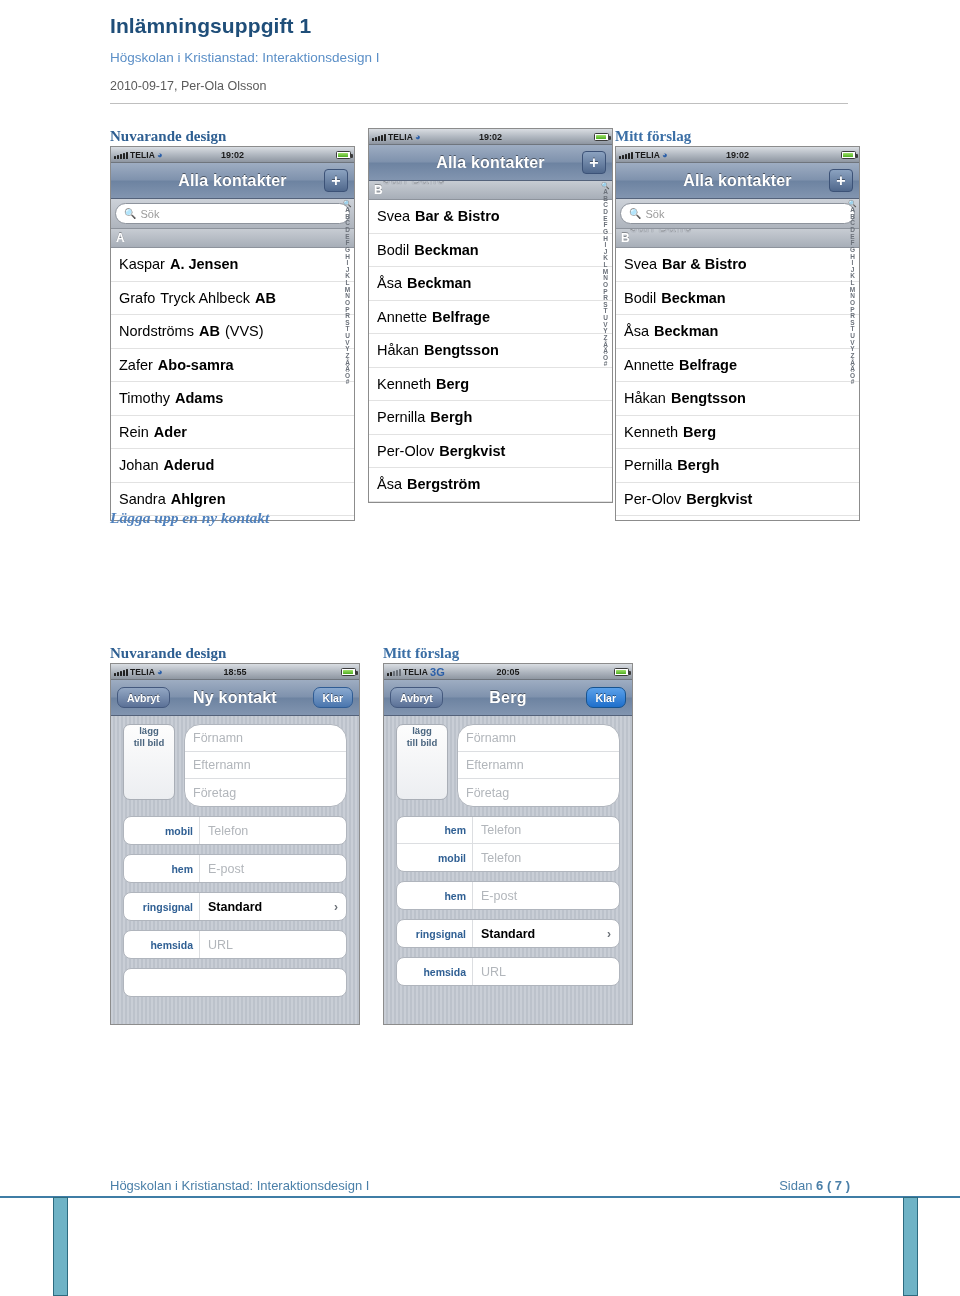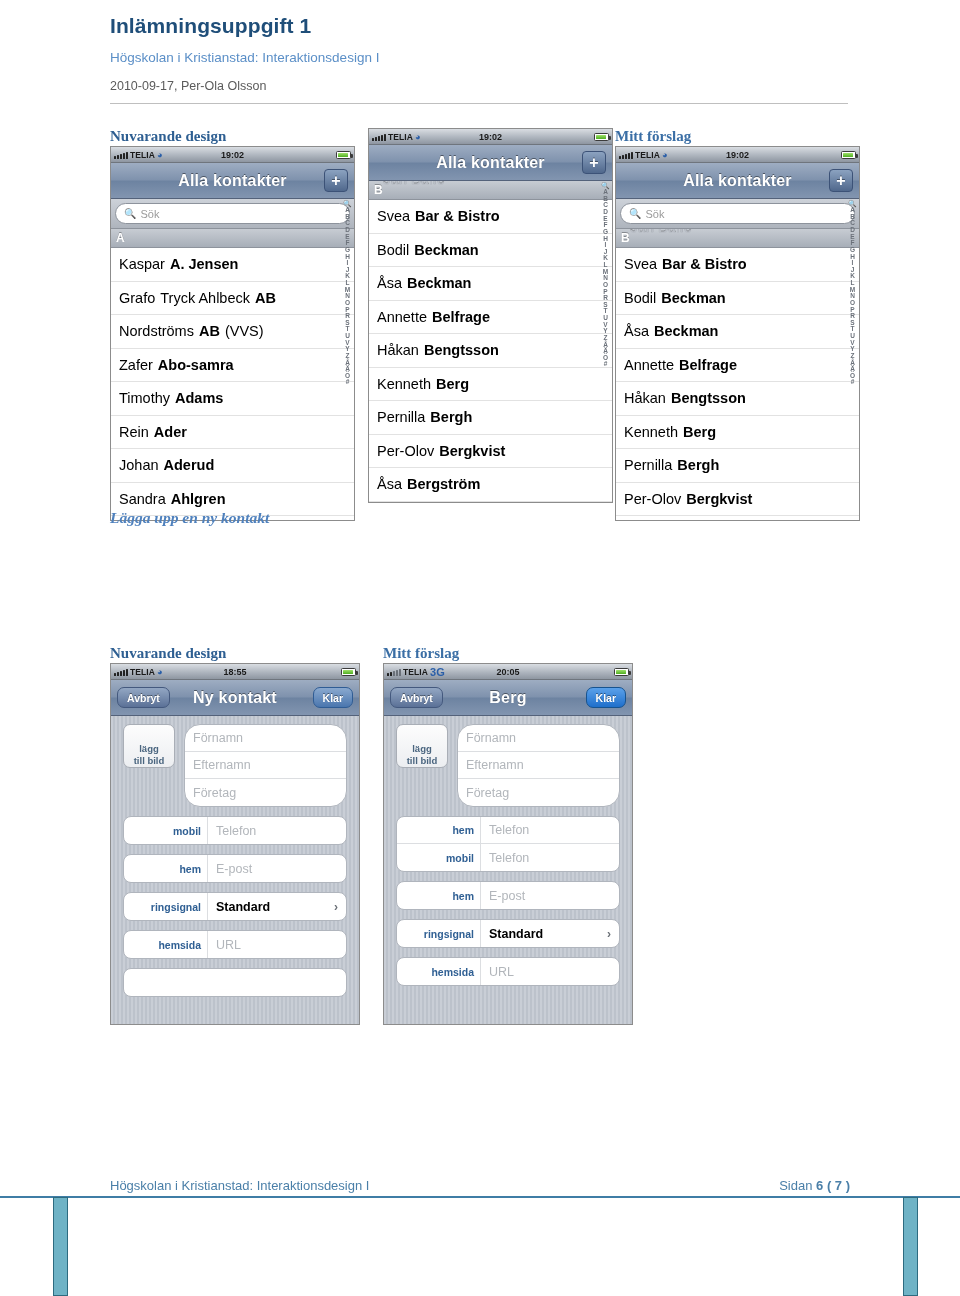--- a/index.html
+++ b/index.html
@@ -223,43 +223,43 @@
   .formphone.f2 { left:273px; }
   .formphone .screen {
     width:250px; height:362px;
     border:1px solid #8c8c8c;
     background: repeating-linear-gradient(90deg,#c9ced6 0 2px,#bcc2cb 2px 4px);
     overflow:hidden; position:relative;
   }
   .formbody { padding: 8px 12px 0 12px; }
   .row-photo { display:flex; gap:9px; align-items:flex-start; }
   .photo-btn {
-    width:52px; height:44px; border-radius:7px;
+    width:52px; height:76px; border-radius:7px;
     background: linear-gradient(#fdfdfd,#eceef1);
     border:1px solid #a9aeb6;
-    display:flex; align-items:flex-end; justify-content:center;
+    display:flex; align-items:flex-start; justify-content:center;
     text-align:center; line-height:1.25;
     font-size:9.5px; font-weight:bold; color:#4a657f;
   }
   .fieldgroup {
     flex:1; background:#fff; border-radius:16px;
     border:1px solid #b0b5bd; overflow:hidden;
   }
   .fgroup {
     background:#fff; border-radius:8px;
     border:1px solid #b0b5bd; overflow:hidden;
     margin-top:9px;
   }
   .field {
     height:27px; display:flex; align-items:center;
     border-bottom:1px solid #dcdee1;
   }
   .field:last-child { border-bottom:none; }
   .field .lbl {
-    width:84px; text-align:left; padding-right:6px;
+    width:76px; text-align:left; padding-right:6px;
     font-size:10.5px; font-weight:bold; color:#2f5f93;
     border-right:1px solid #dcdee1; height:100%;
     display:flex; align-items:center; justify-content:flex-end;
   }
   .field .ph {
     padding-left:8px; font-size:12.5px; color:#b2b6bb;
   }
   .field .val {
     padding-left:8px; font-size:12.5px; color:#000; font-weight:bold;
   }

